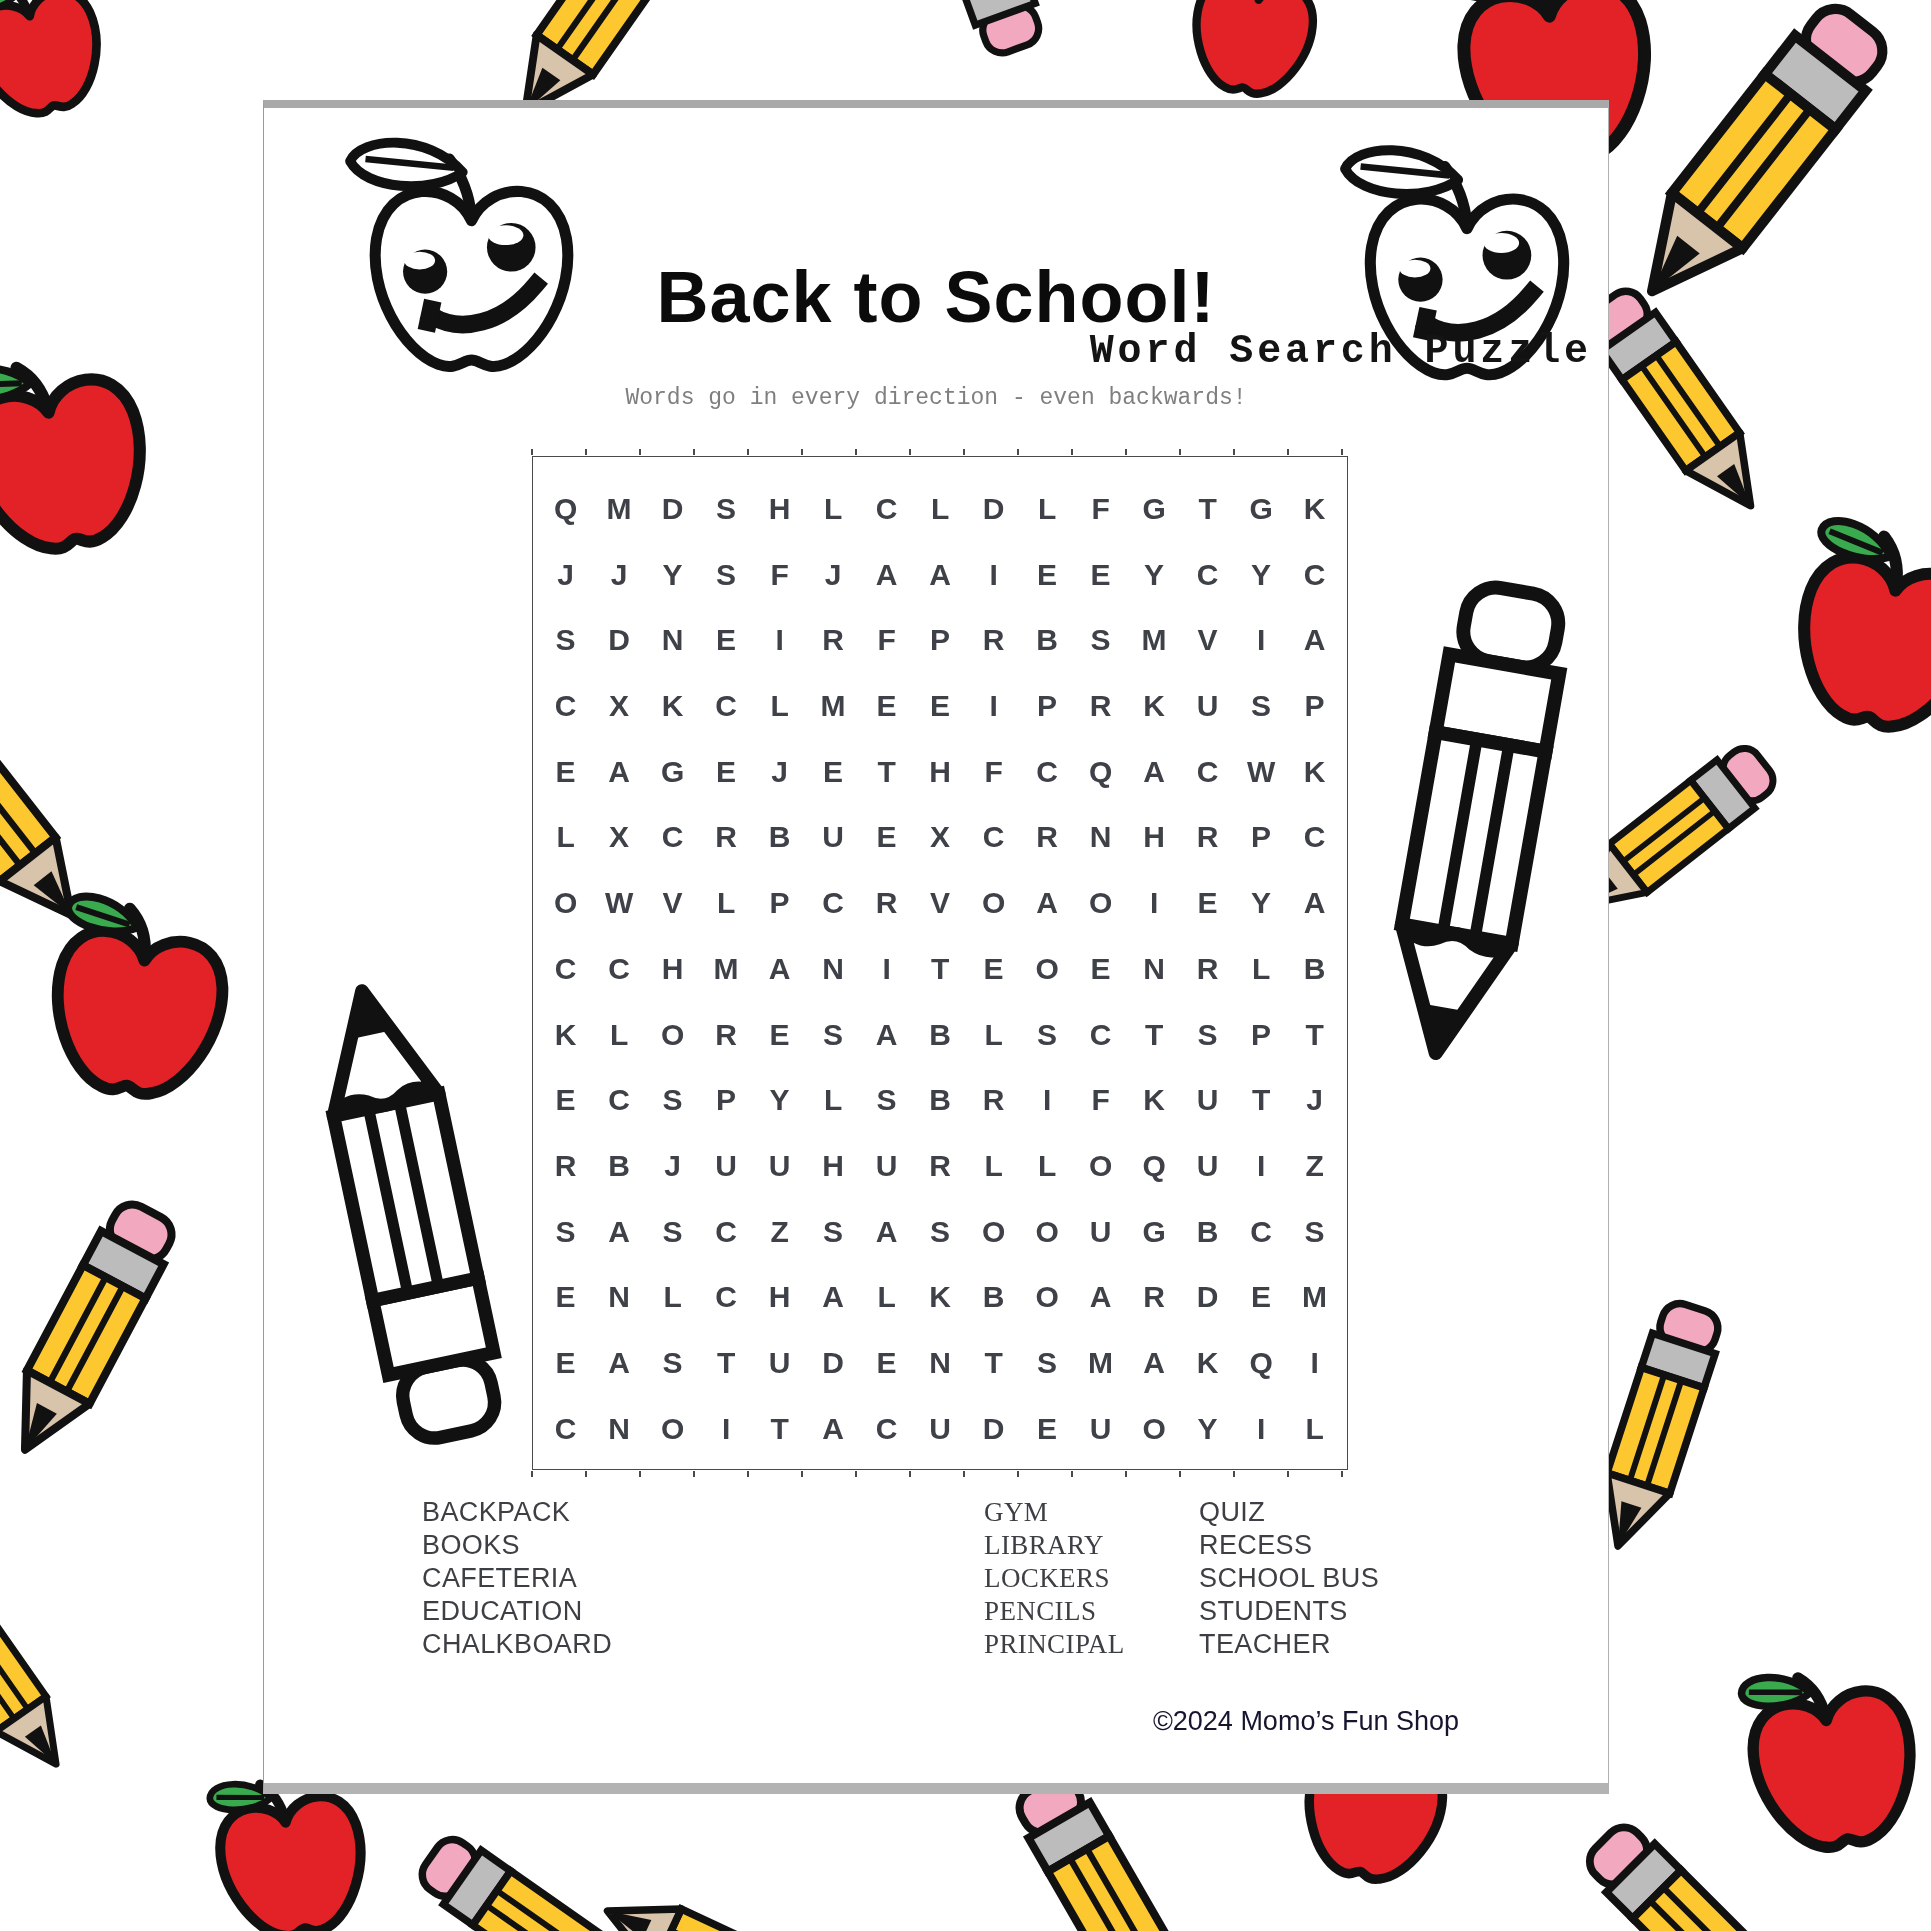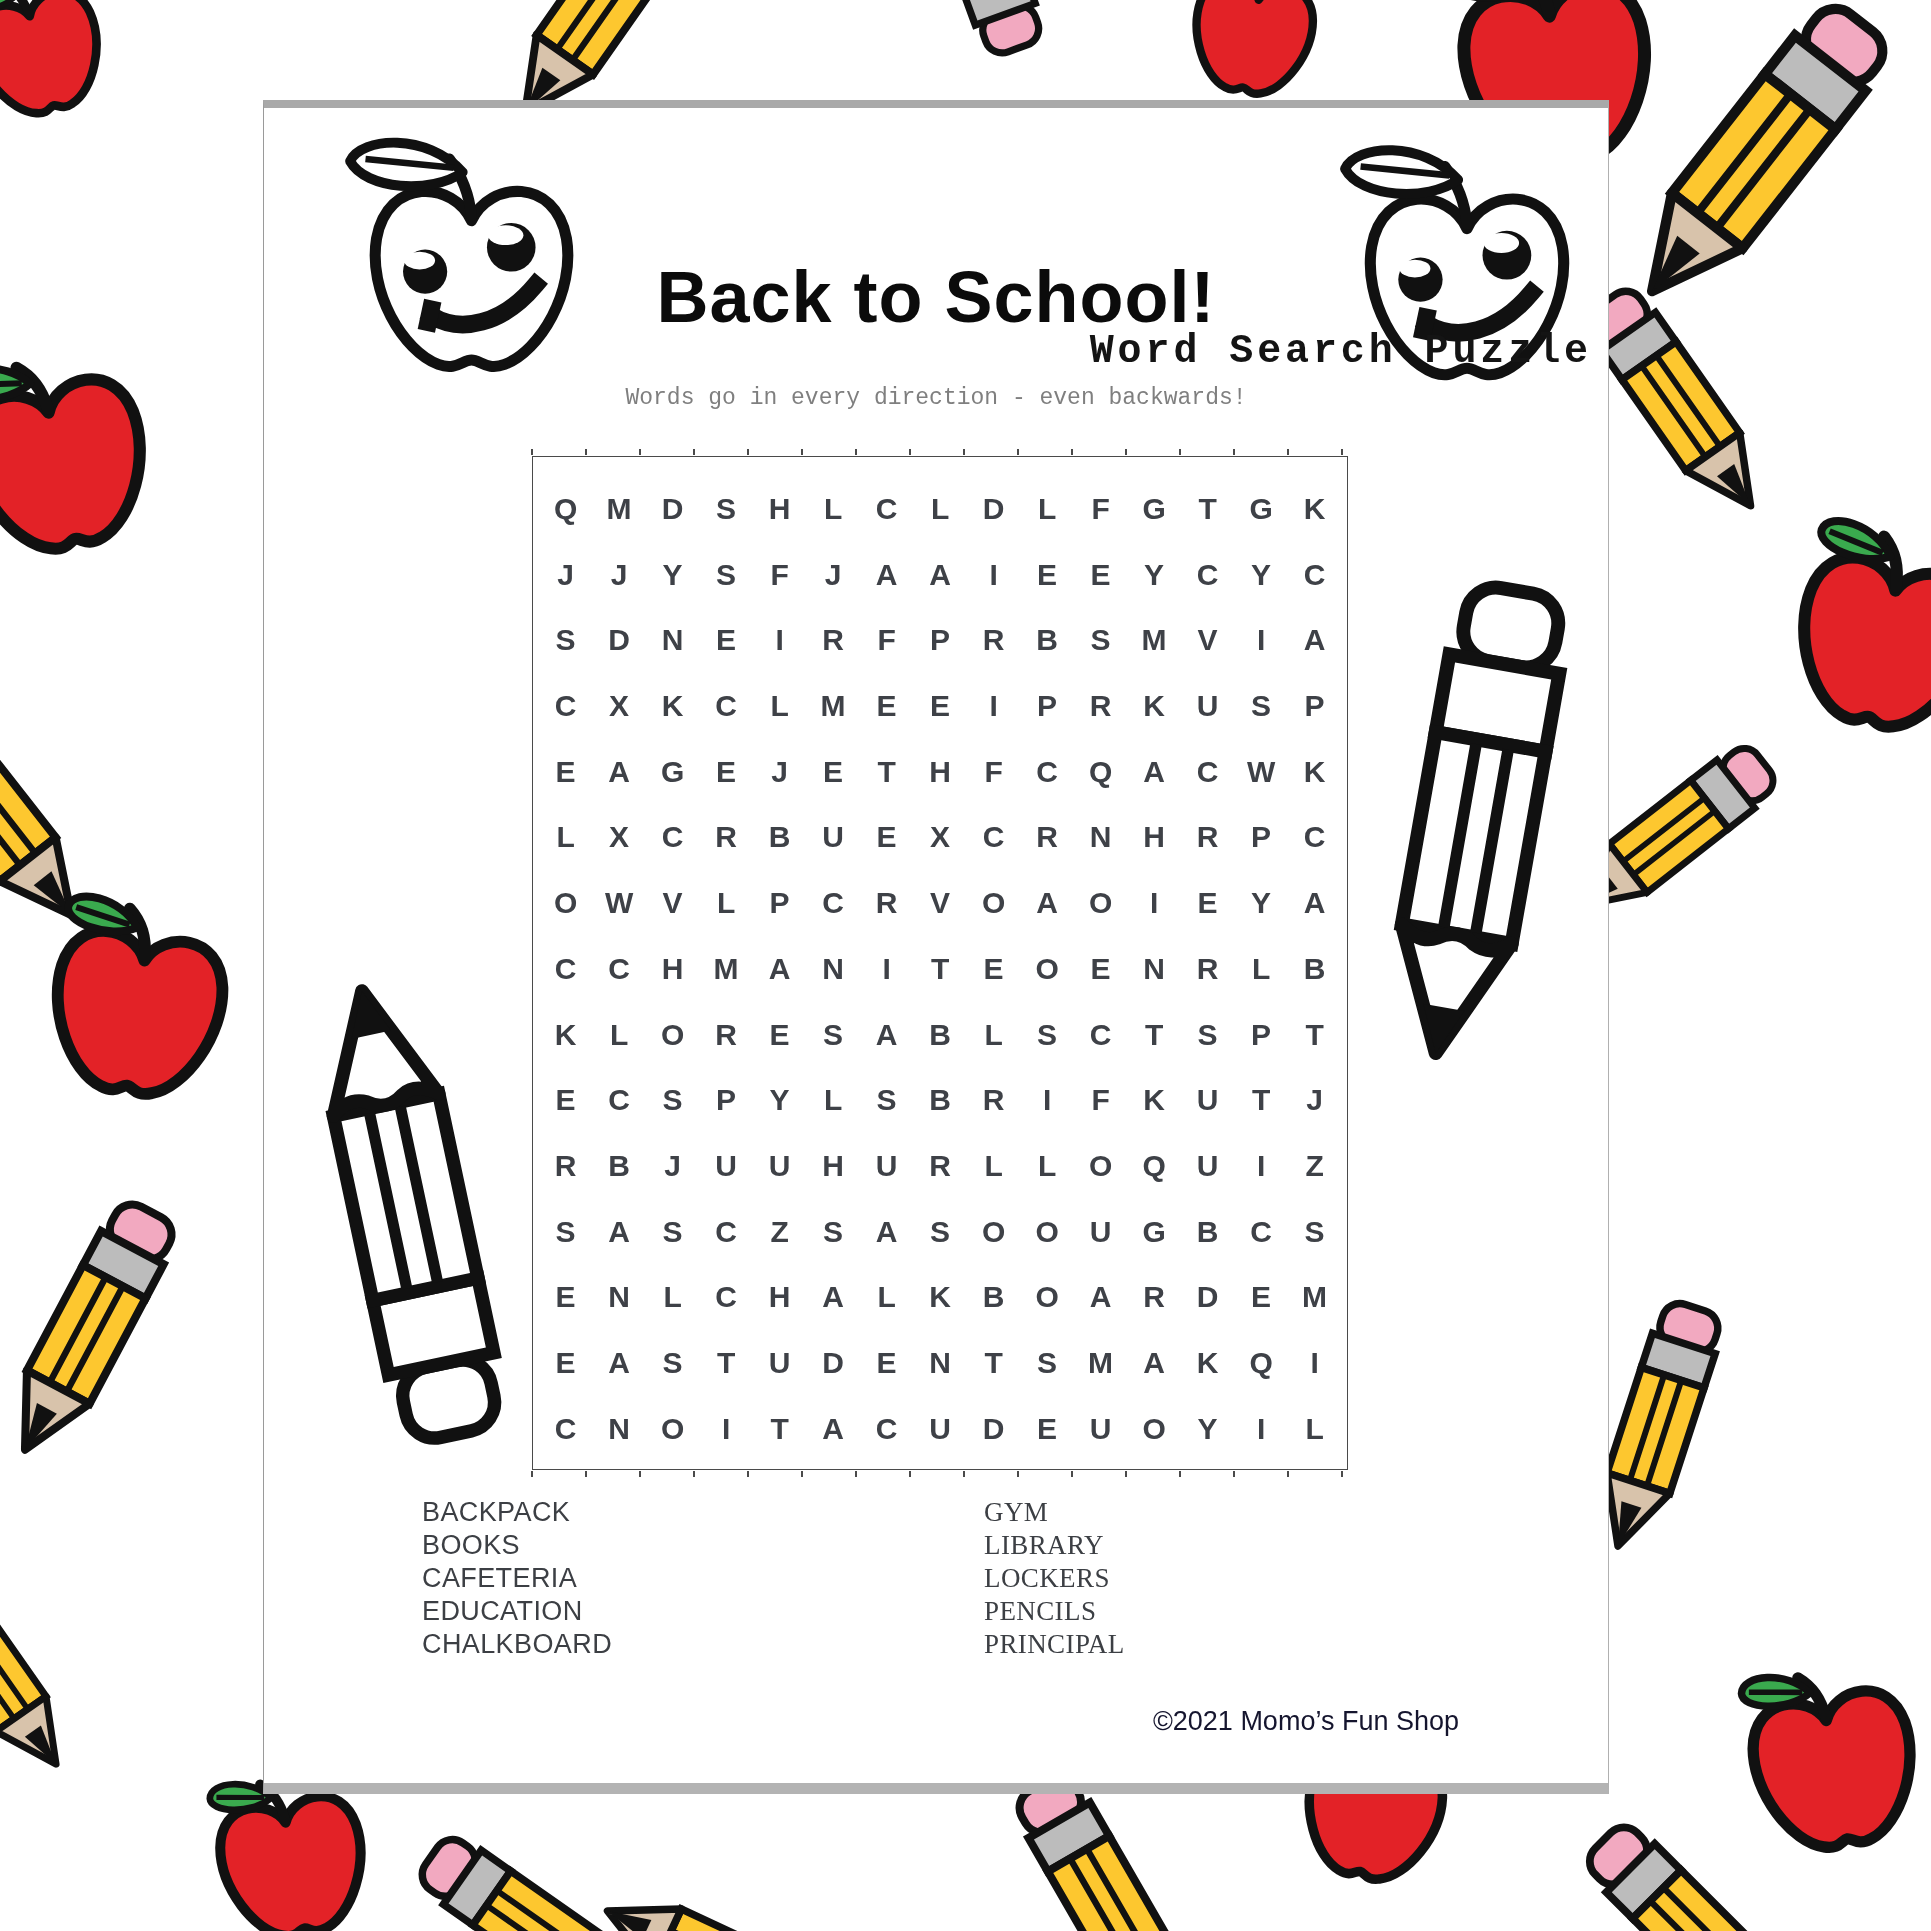--- a/index.html
+++ b/index.html
@@ -515,18 +515,25 @@
           <div class="word">EDUCATION</div>
           <div class="word">CHALKBOARD</div>
         </div>
         <div class="word-col c2">
           <div class="word">GYM</div>
           <div class="word">LIBRARY</div>
           <div class="word">LOCKERS</div>
           <div class="word">PENCILS</div>
           <div class="word">PRINCIPAL</div>
         </div>
+        <div class="word-col c3">
+          <div class="word">QUIZ</div>
+          <div class="word">RECESS</div>
+          <div class="word">SCHOOL BUS</div>
+          <div class="word">STUDENTS</div>
+          <div class="word">TEACHER</div>
+        </div>
       </div>
 
-    <div class="copyright">©2021 Momo’s Fun Shop</div>
+    <div class="copyright">©2024 Momo’s Fun Shop</div>
   </div>
 </div>
 
 
 </body></html>

